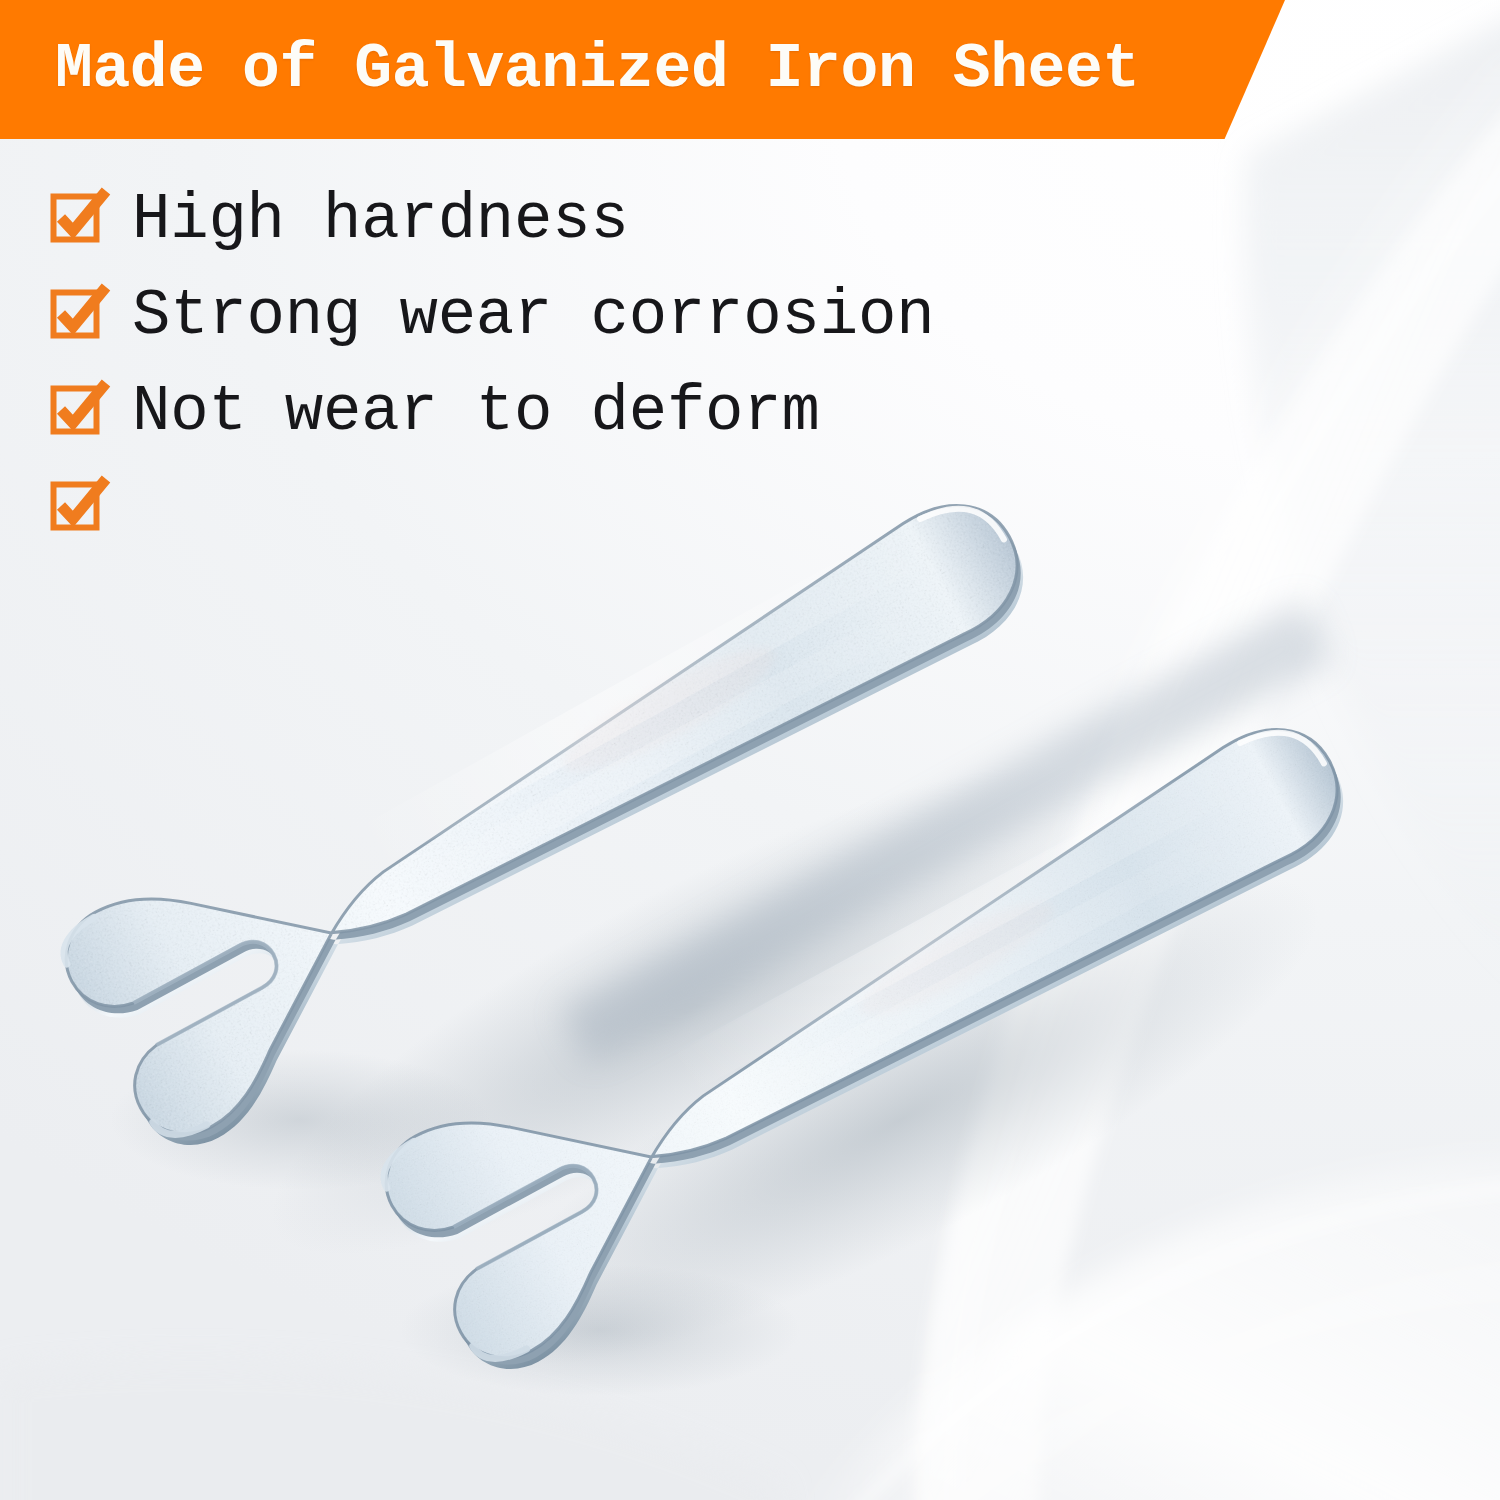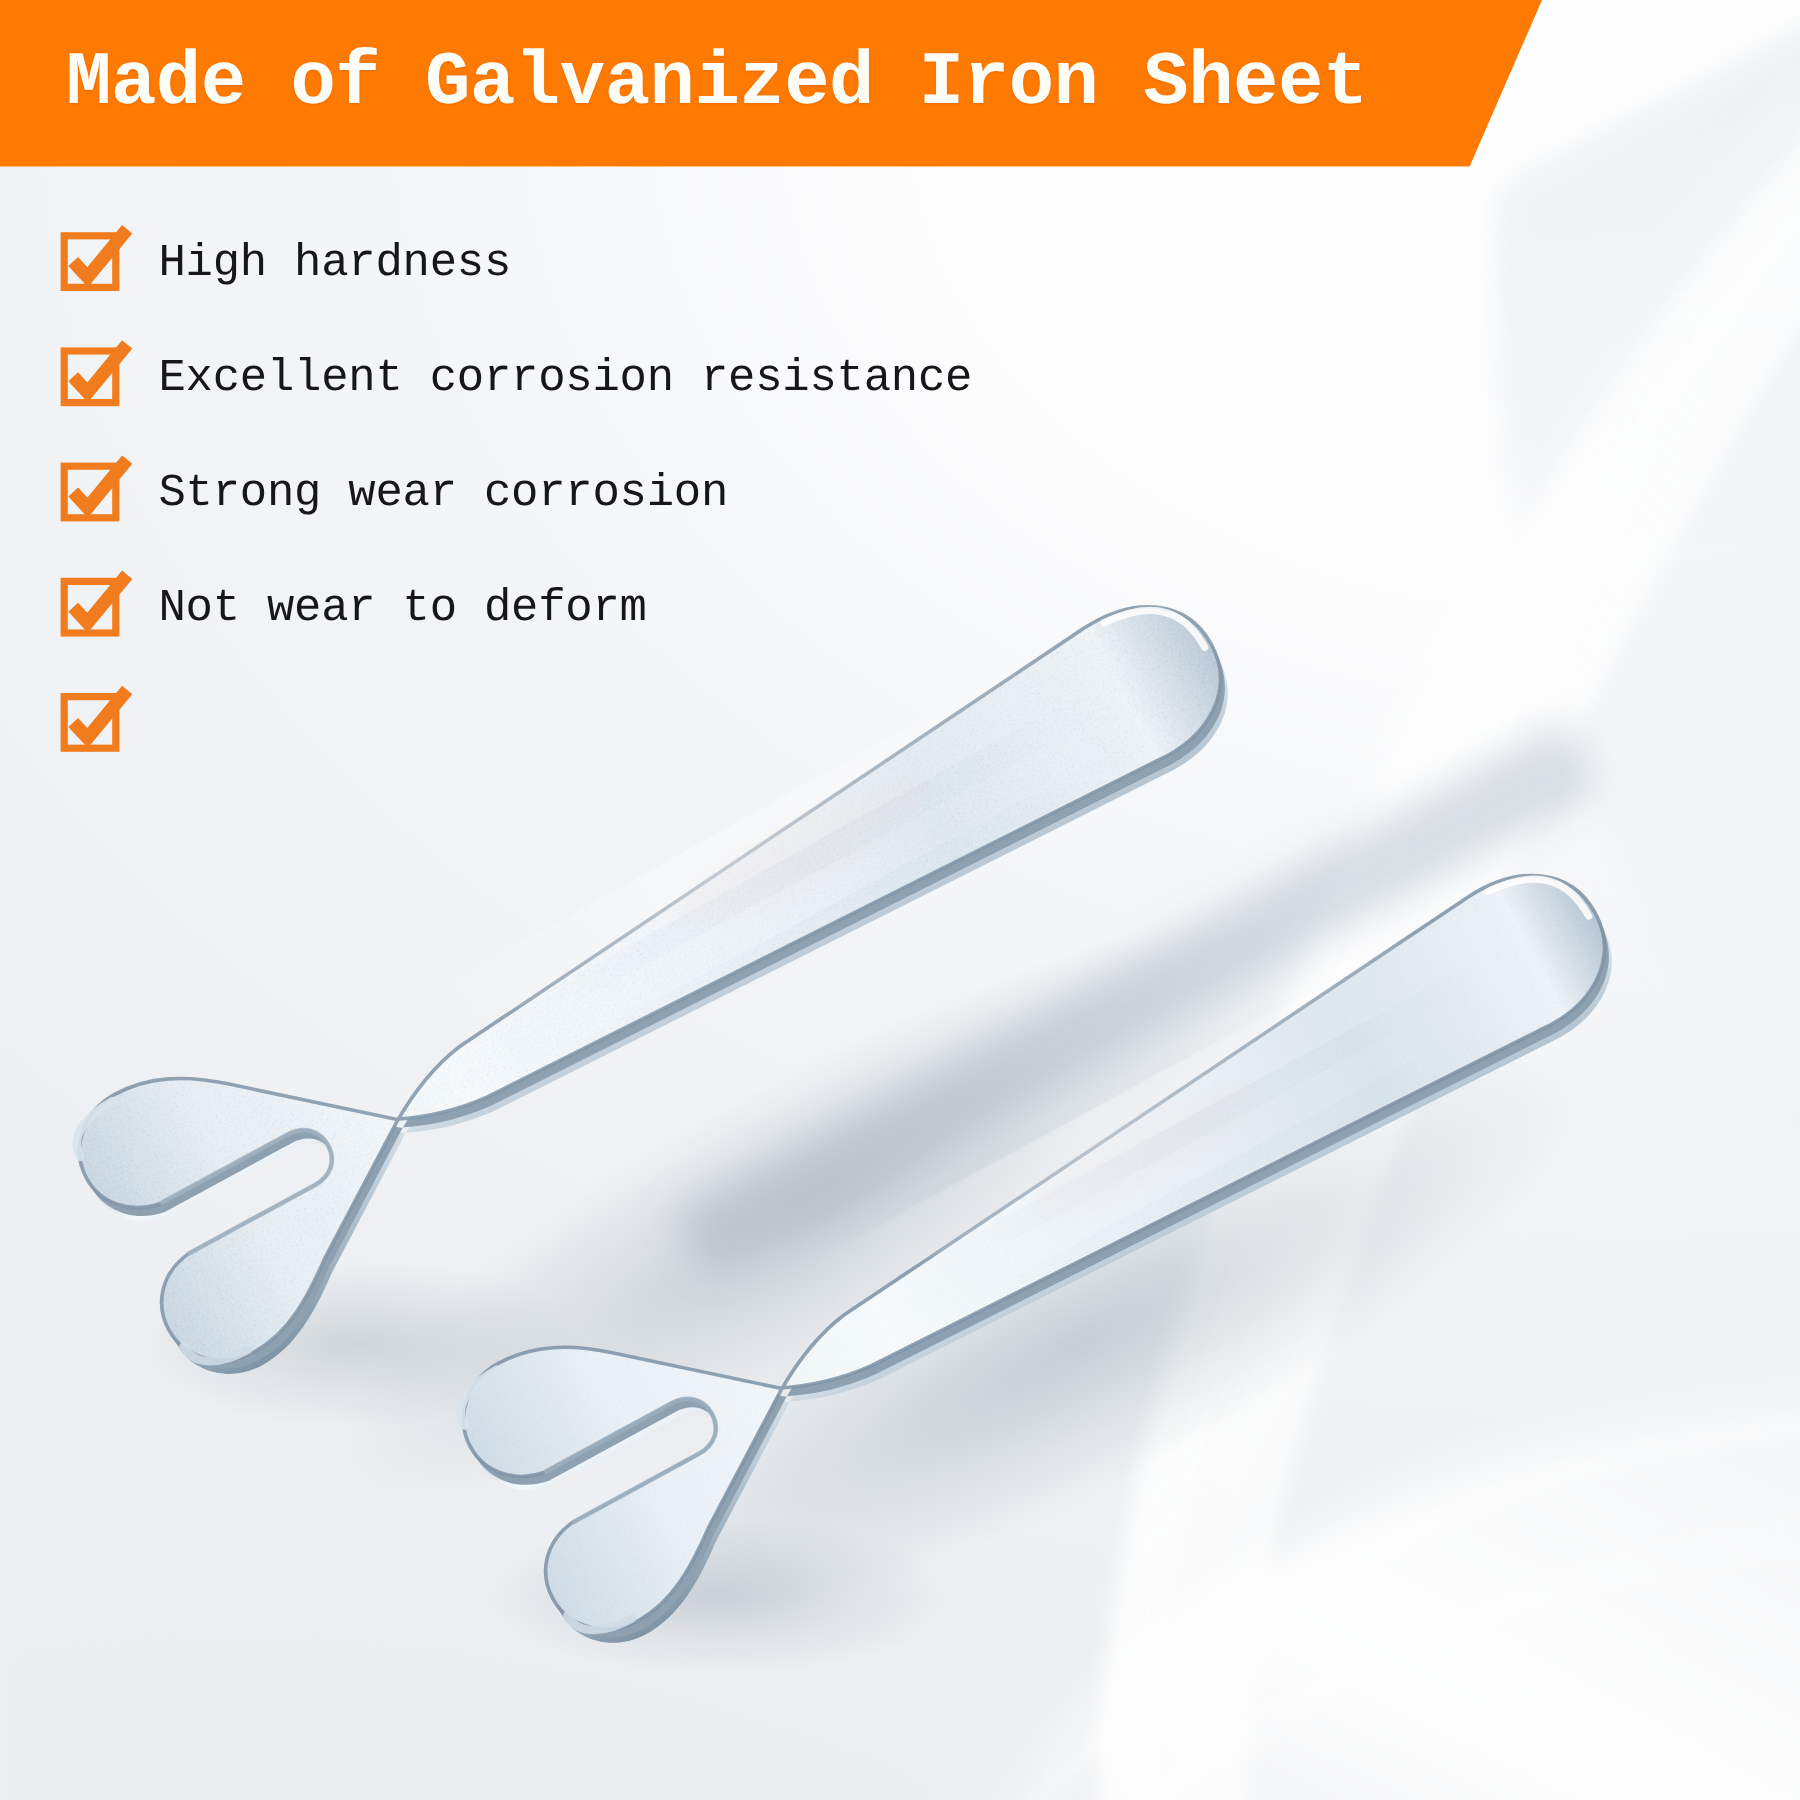--- a/index.html
+++ b/index.html
@@ -73,21 +73,21 @@
   }
   .check-icon svg {
     position: absolute;
     left: -3px;
     top: -7px;
     width: 62px;
     height: 62px;
     overflow: visible;
   }
   .feature-label {
-    font-size: 38px;
+    font-size: 64px;
     color: #17171a;
     letter-spacing: -0.2px;
     white-space: nowrap;
     line-height: 1;
   }
 
   
   .product {
     position: absolute;
     left: 0;
@@ -308,29 +308,20 @@
     <div class="feature-row">
       <span class="check-icon">
         <svg viewBox="0 0 62 62">
           <rect x="4.5" y="10.5" width="43" height="43" fill="none" stroke="#F07C1E" stroke-width="6"></rect>
           <path d="M12 32 L24 45 L57 5" fill="none" stroke="#F07C1E" stroke-width="11" stroke-linecap="butt" stroke-linejoin="miter"></path>
         </svg>
       </span>
       <span class="feature-label">High hardness</span>
     </div>
 
-    <div class="feature-row">
-      <span class="check-icon">
-        <svg viewBox="0 0 62 62">
-          <rect x="4.5" y="10.5" width="43" height="43" fill="none" stroke="#F07C1E" stroke-width="6"></rect>
-          <path d="M12 32 L24 45 L57 5" fill="none" stroke="#F07C1E" stroke-width="11" stroke-linecap="butt" stroke-linejoin="miter"></path>
-        </svg>
-      </span>
-      <span class="feature-label">Excellent corrosion resistance</span>
-    </div>
 
     <div class="feature-row">
       <span class="check-icon">
         <svg viewBox="0 0 62 62">
           <rect x="4.5" y="10.5" width="43" height="43" fill="none" stroke="#F07C1E" stroke-width="6"></rect>
           <path d="M12 32 L24 45 L57 5" fill="none" stroke="#F07C1E" stroke-width="11" stroke-linecap="butt" stroke-linejoin="miter"></path>
         </svg>
       </span>
       <span class="feature-label">Strong wear corrosion</span>
     </div>

